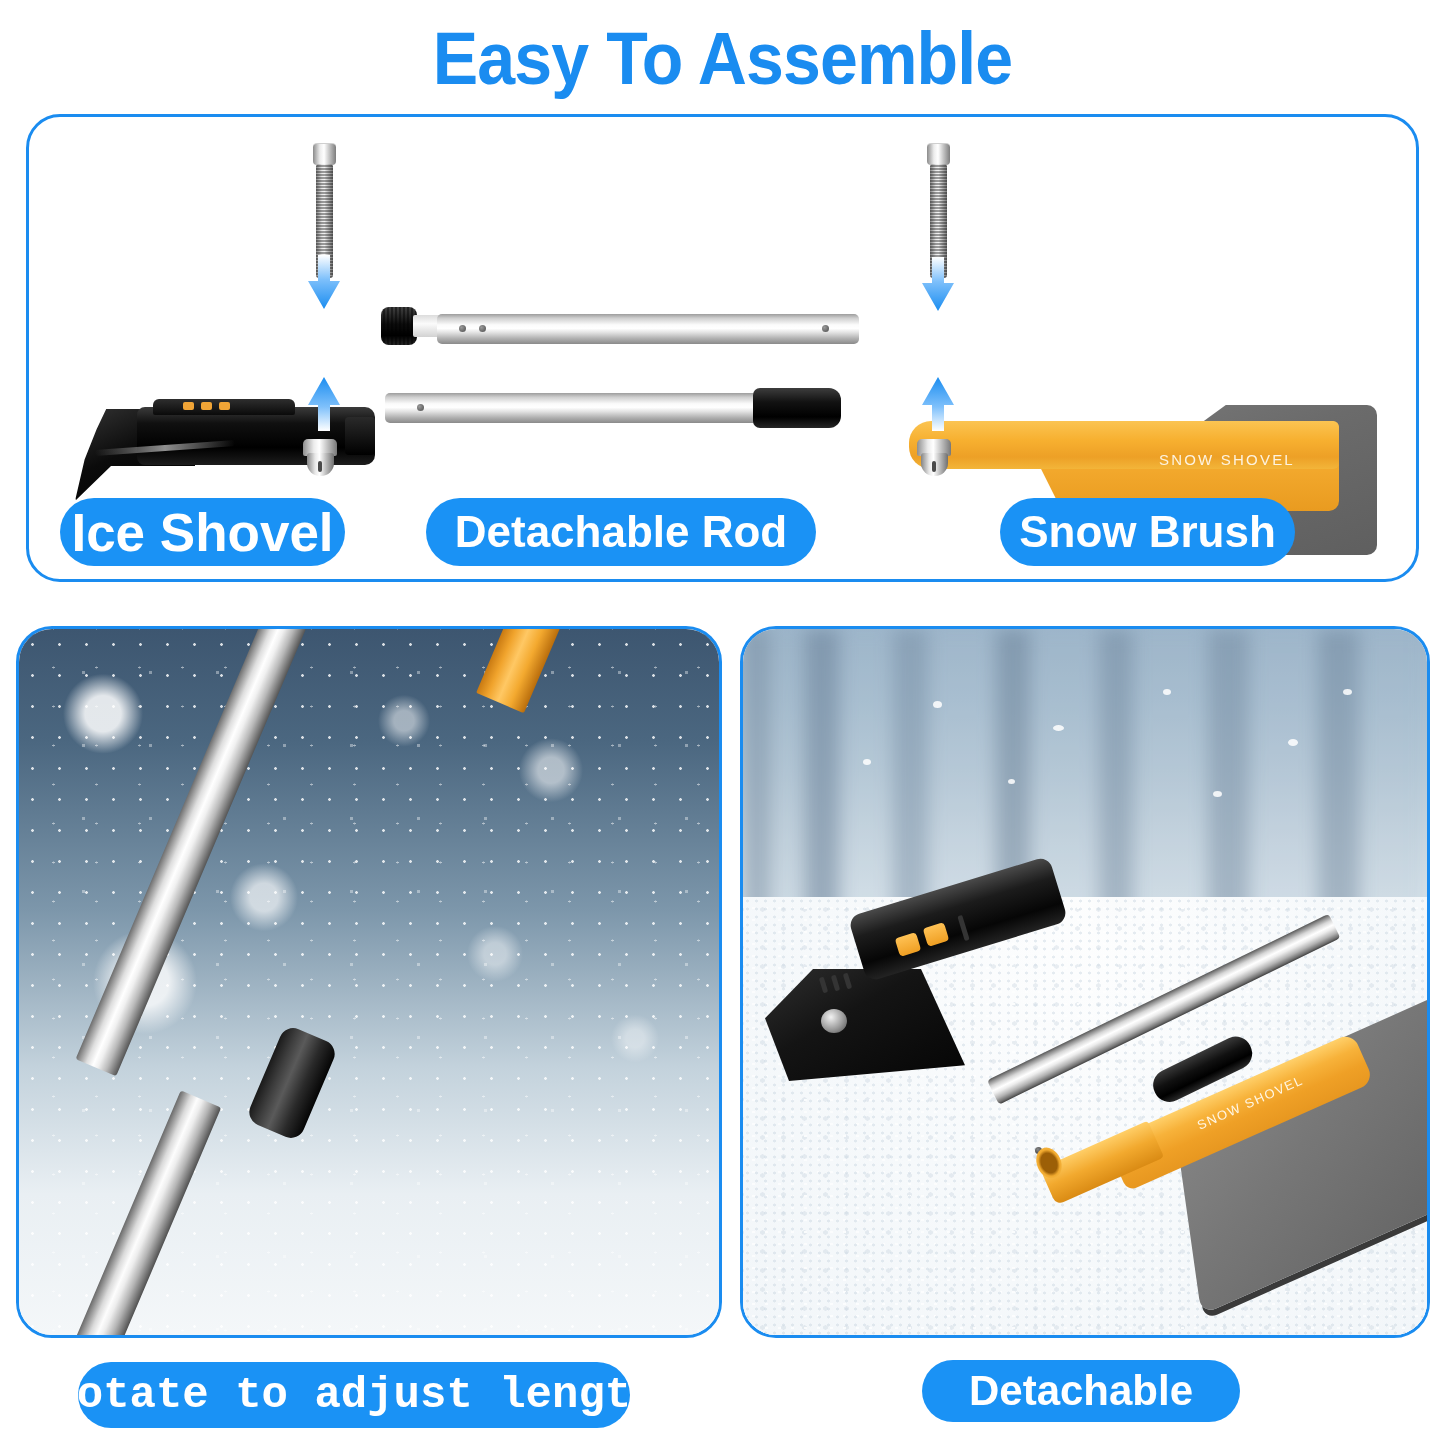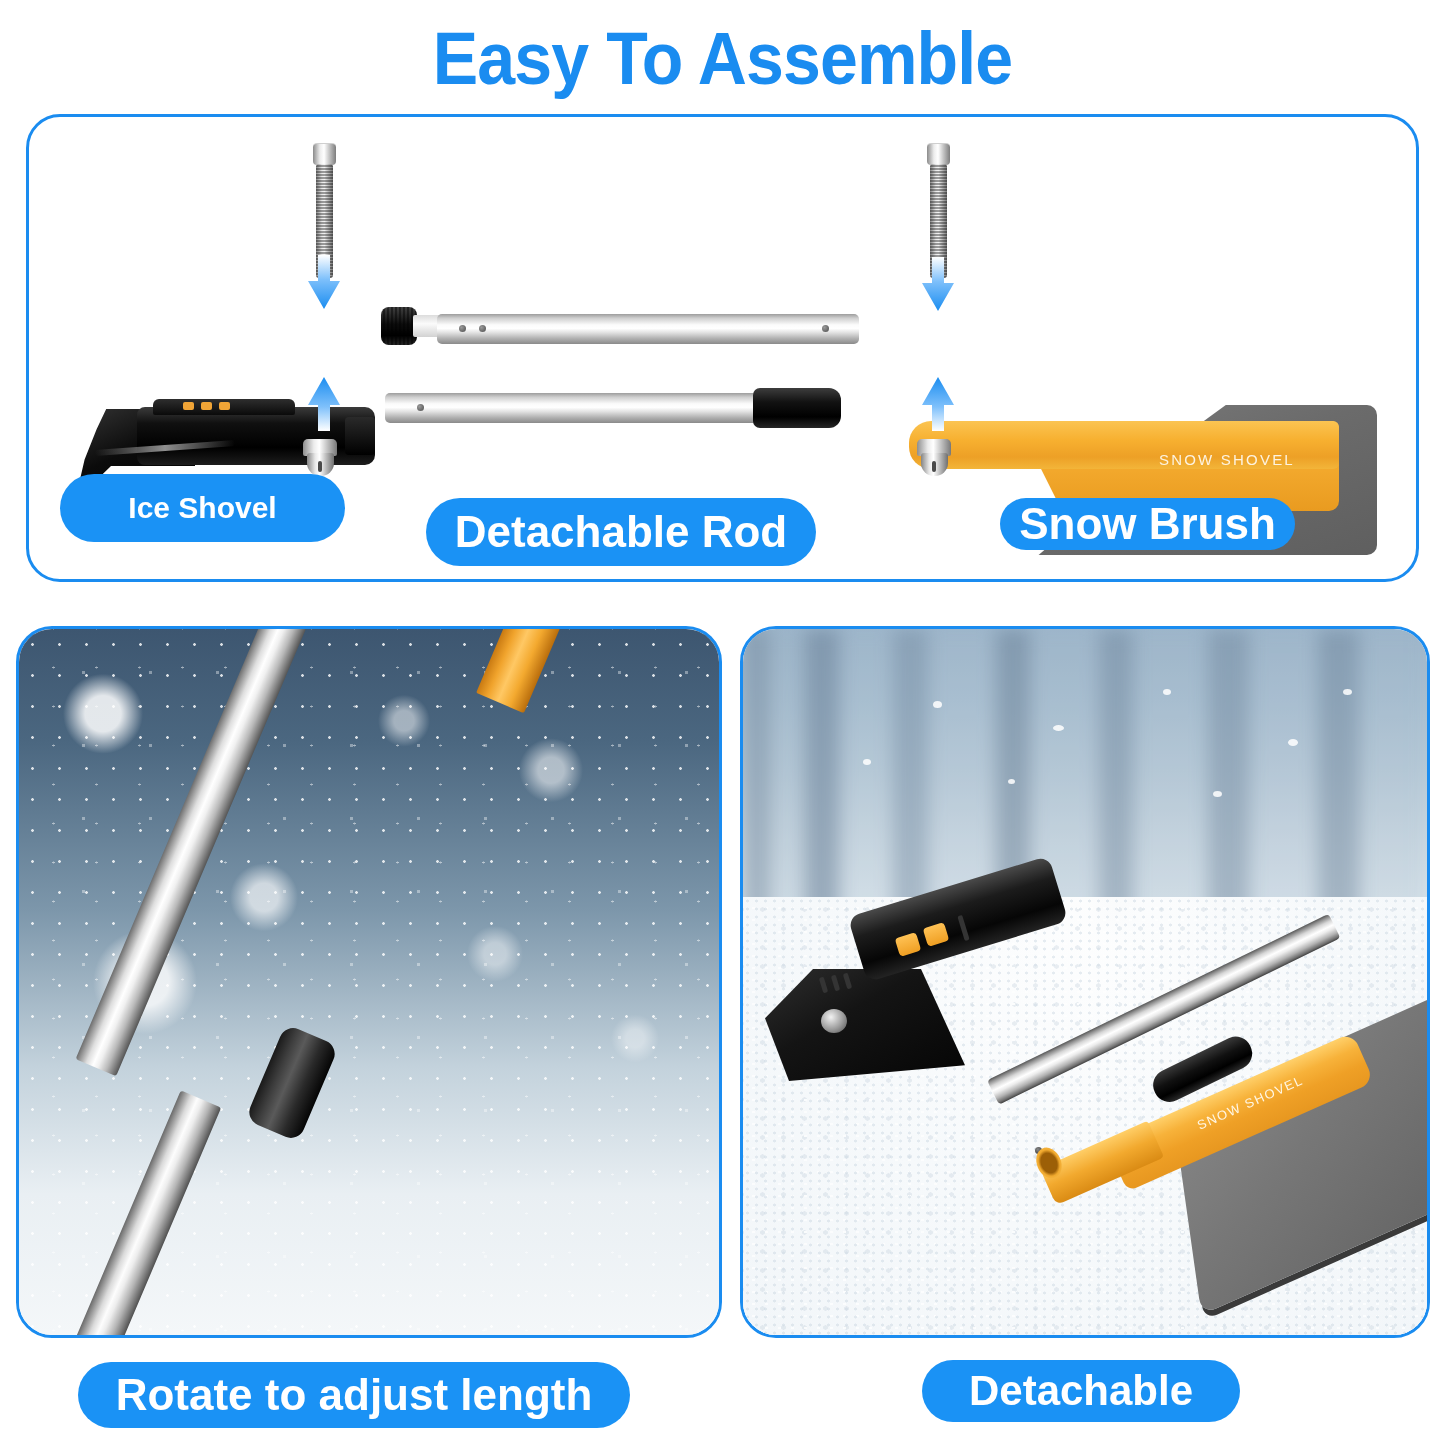--- a/index.html
+++ b/index.html
@@ -62,24 +62,24 @@
     color: #ffffff;
     border-radius: 999px;
     display: flex;
     align-items: center;
     justify-content: center;
     font-weight: bold;
     white-space: nowrap;
     font-family: "Liberation Sans Narrow", "Liberation Sans", sans-serif;
   }
 
-  #pill-ice     { left: 60px;  top: 474px; width: 285px; height: 68px; font-size: 30px; }
+  #pill-ice     { left: 60px;  top: 498px; width: 285px; height: 68px; font-size: 53px; }
   #pill-rod     { left: 426px; top: 498px; width: 390px; height: 68px; font-size: 44px; }
-  #pill-brush   { left: 1000px;top: 498px; width: 295px; height: 52px; font-size: 44px; }
-  #pill-rotate  { left: 78px;  top: 1362px;width: 552px; height: 66px; font-size: 44px; }
+  #pill-brush   { left: 1000px;top: 498px; width: 295px; height: 68px; font-size: 44px; }
+  #pill-rotate  { left: 78px;  top: 1362px;width: 552px; height: 66px; font-size: 44px; font-family: Liberation Mono, monospace; }
   #pill-detach  { left: 922px; top: 1360px;width: 318px; height: 62px; font-size: 42px; }
 
   
   .art { position: absolute; }
 
   
   .bolt {
     position: absolute;
     width: 17px;
     border-radius: 3px;

